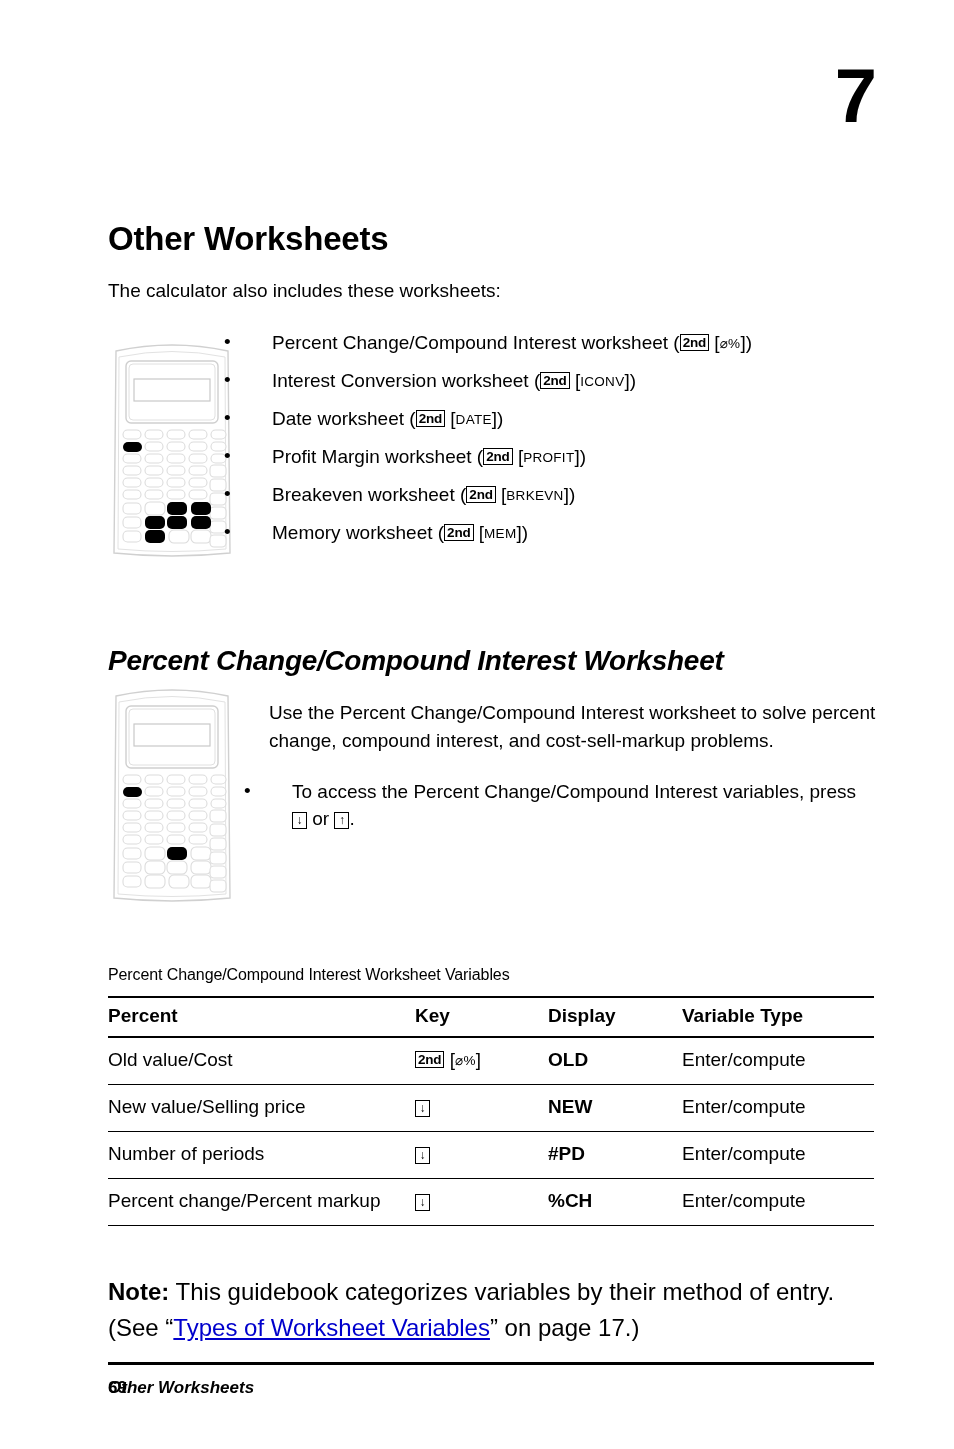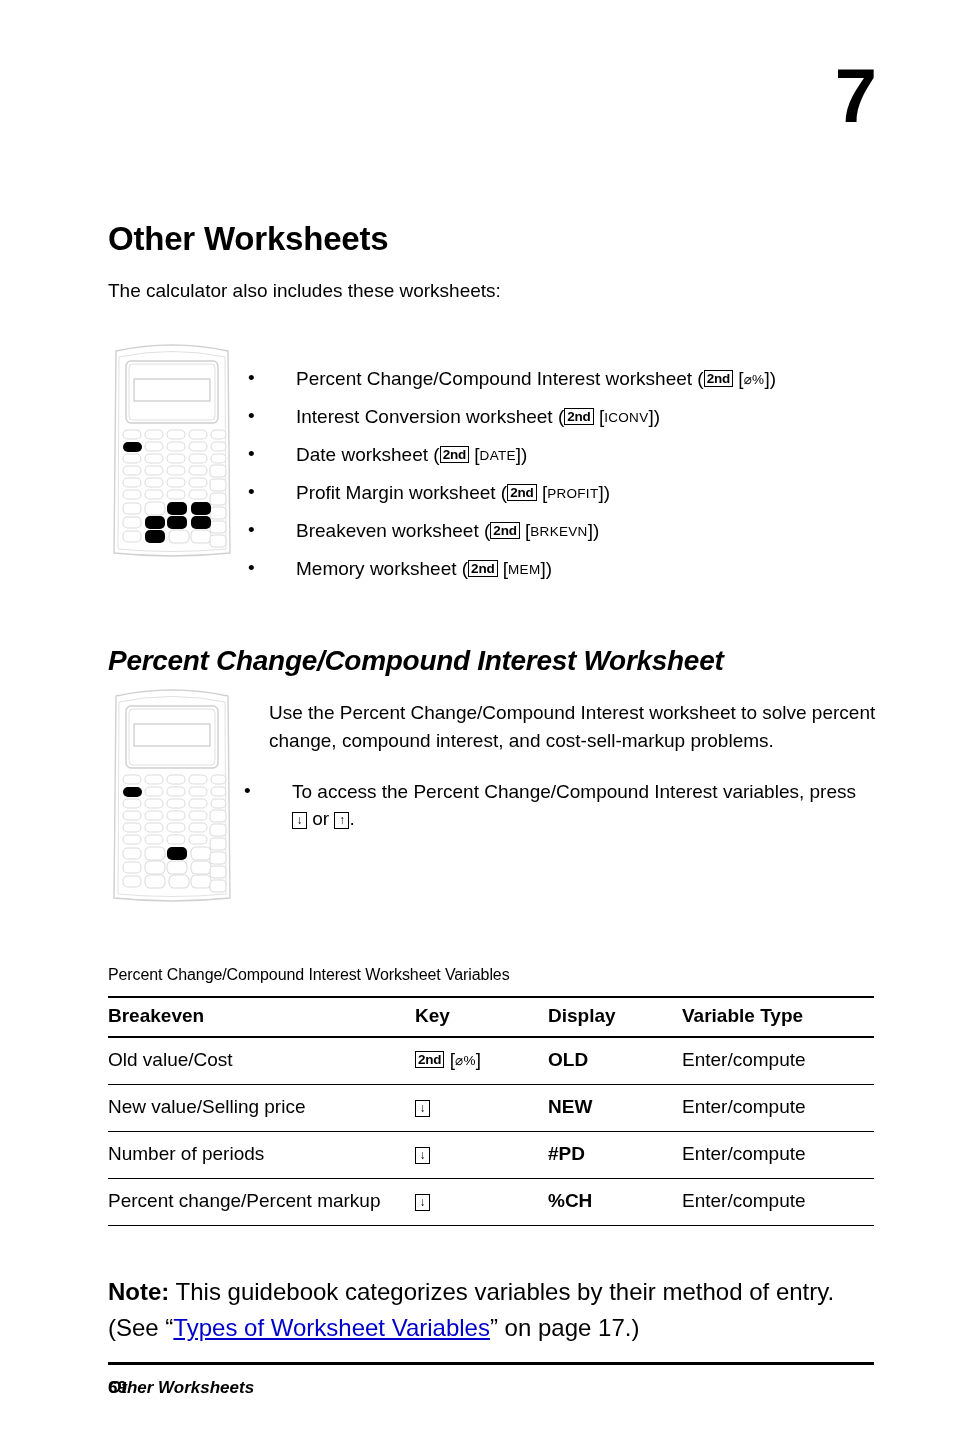--- a/index.html
+++ b/index.html
@@ -61,24 +61,23 @@
   }
   .bullet-list li:before {
     content: "\2022";
     position: absolute;
     left: 0px;
     top: -1px;
     font-size: 19px;
   }
 
   #worksheet-list {
-    left: 248px;
+    left: 224px;
     top: 330px;
     width: 620px;
-    margin-top: 36px;
   }
 
   
   .key-box {
     display: inline-block;
     border: 1.6px solid #000;
     padding: 0px 2px 0px 2px;
     font-size: 13.5px;
     line-height: 15px;
     font-family: "Liberation Sans", sans-serif;
@@ -394,21 +393,21 @@
 
 <ul class="bullet-list" id="access-list">
   <li><span>To access the Percent Change/Compound Interest variables, press </span><span class="key-arrow">↓</span><span> or </span><span class="key-arrow">↑</span><span>.</span></li>
 </ul>
 
 <h3 class="table-heading">Percent Change/Compound Interest Worksheet Variables</h3>
 
 <table class="var-table">
   <thead>
     <tr>
-      <th class="col-variable">Breakeven</th>
+      <th class="col-variable">Percent</th>
       <th class="col-key">Key</th>
       <th class="col-display">Display</th>
       <th class="col-type">Variable Type</th>
     </tr>
   </thead>
   <tbody>
     <tr>
       <td>Old value/Cost</td>
       <td class="cell-key"><span class="key-box">2nd</span> <span class="key-bracket"><span class="br">[</span><span class="lbl delta-pct">⌀%</span><span class="br">]</span></span></td>
       <td class="cell-display">OLD</td>

